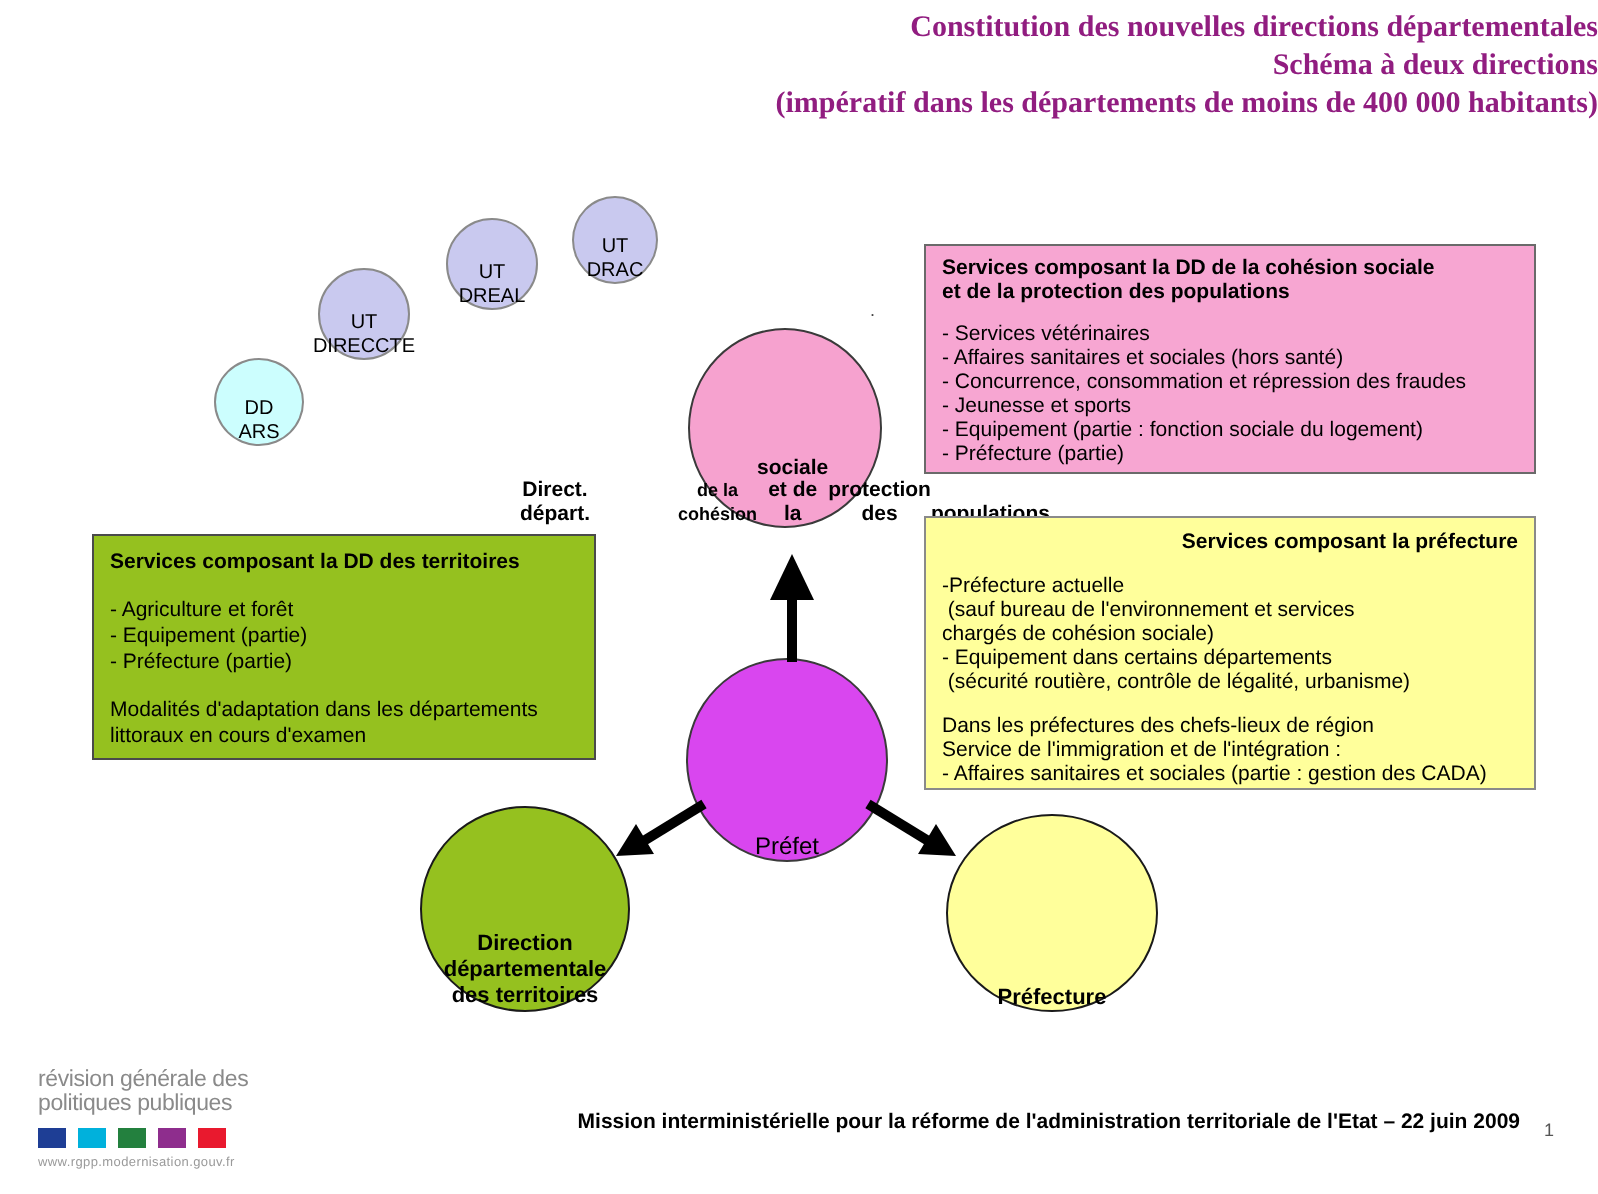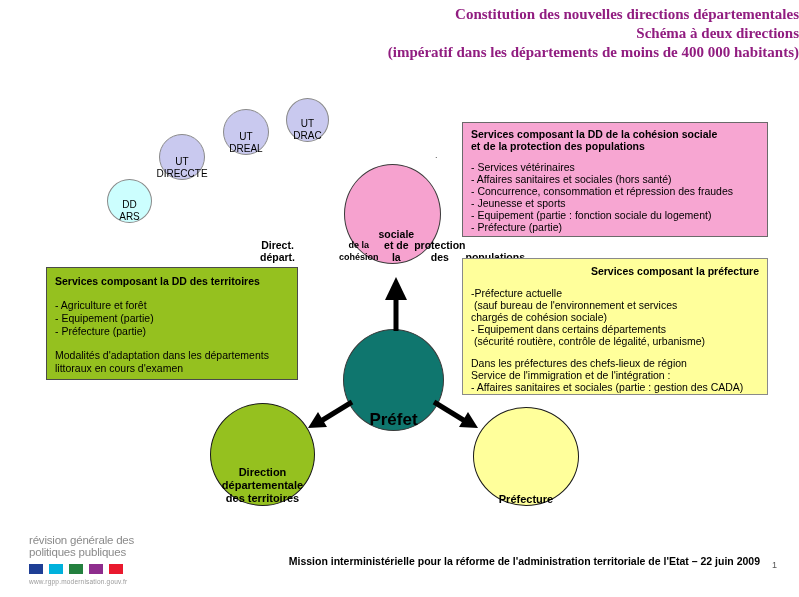--- a/index.html
+++ b/index.html
@@ -40,22 +40,22 @@
 
   .c-ddcs {
     left:344px; top:164px; width:97px; height:100px;
     background:#f6a2cf; border:1px solid #3a3a3a;
     font-weight:bold; font-size:10.5px; line-height:11.5px;
   }
   .c-ddcs .small { font-size:9px;margin-left:44px; }
 
   .c-prefet {
     left:343px; top:329px; width:101px; height:102px;
-    background:#0f766e; border:1.3px solid #3a3a3a;
-    font-weight:bold; font-size:17px;
+    background:#d946ef; border:1.3px solid #3a3a3a;
+    font-weight:normal; font-size:12px;
   }
   .c-ddt {
     left:210px; top:403px; width:105px; height:103px;
     background:#95c11f; border:1.5px solid #1a1a1a;
     font-weight:bold; font-size:11px; line-height:13px;
   }
   .c-pref {
     left:473px; top:407px; width:106px; height:99px;
     background:#ffff9b; border:1.5px solid #1a1a1a;
     font-weight:bold; font-size:11px;
@@ -89,21 +89,21 @@
   .box-prefecture .hdr { margin-bottom:10px;text-align:right; }
   .box-prefecture .para1 { margin-bottom:10px; }
 
   
   .arrows { position:absolute; left:0; top:0; pointer-events:none; }
 
   
   .stray-dot { position:absolute; left:435px; top:150px; font-size:9px; color:#444; }
 
   
-  .logo { position:absolute; left:29px; top:535px; }
+  .logo { position:absolute; left:19px; top:535px; }
   .logo-text {
     color:#8a8a8a; font-size:11.5px; line-height:11.5px;
     letter-spacing:-0.2px; white-space:pre-line;
   }
   .logo-squares { display:flex; gap:6px; margin-top:6px; }
   .logo-squares .logo-square { width:14px; height:10px; display:inline-block; }
   .logo-url { color:#9a9a9a; font-size:6.5px; margin-top:4px; letter-spacing:0.2px; }
 
   .mission {
     position:absolute; left:120px; top:555px; width:640px;

